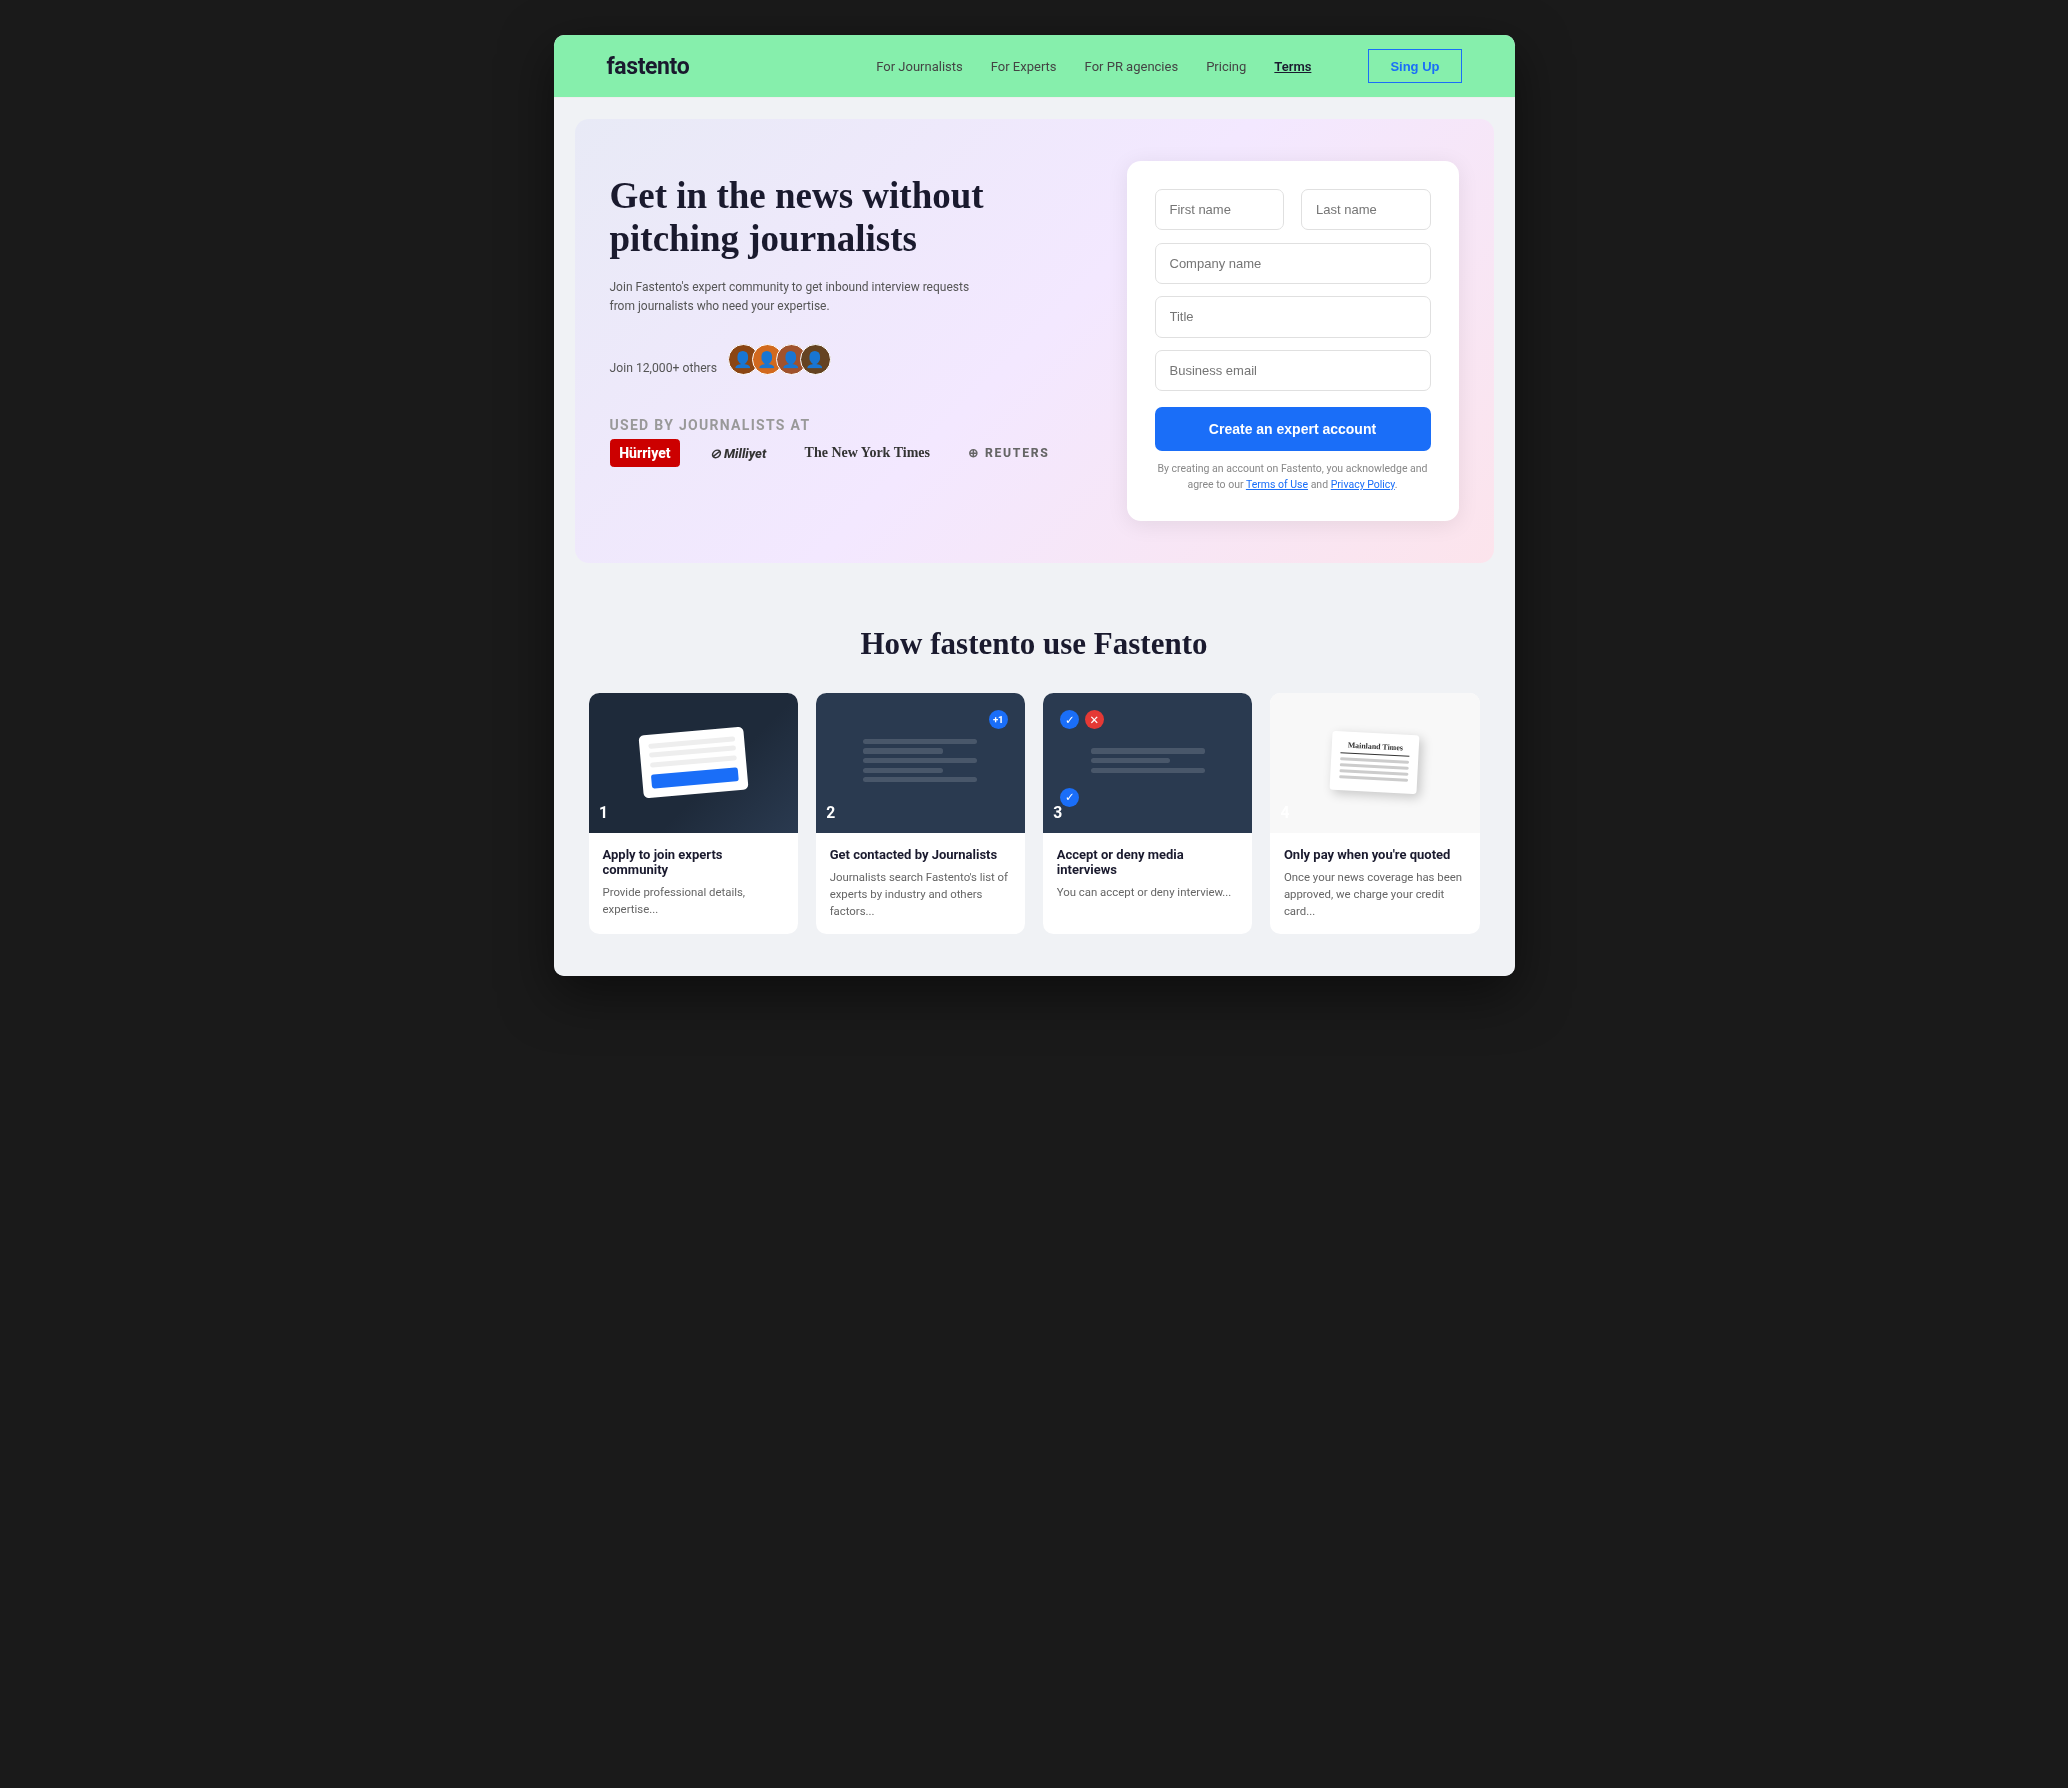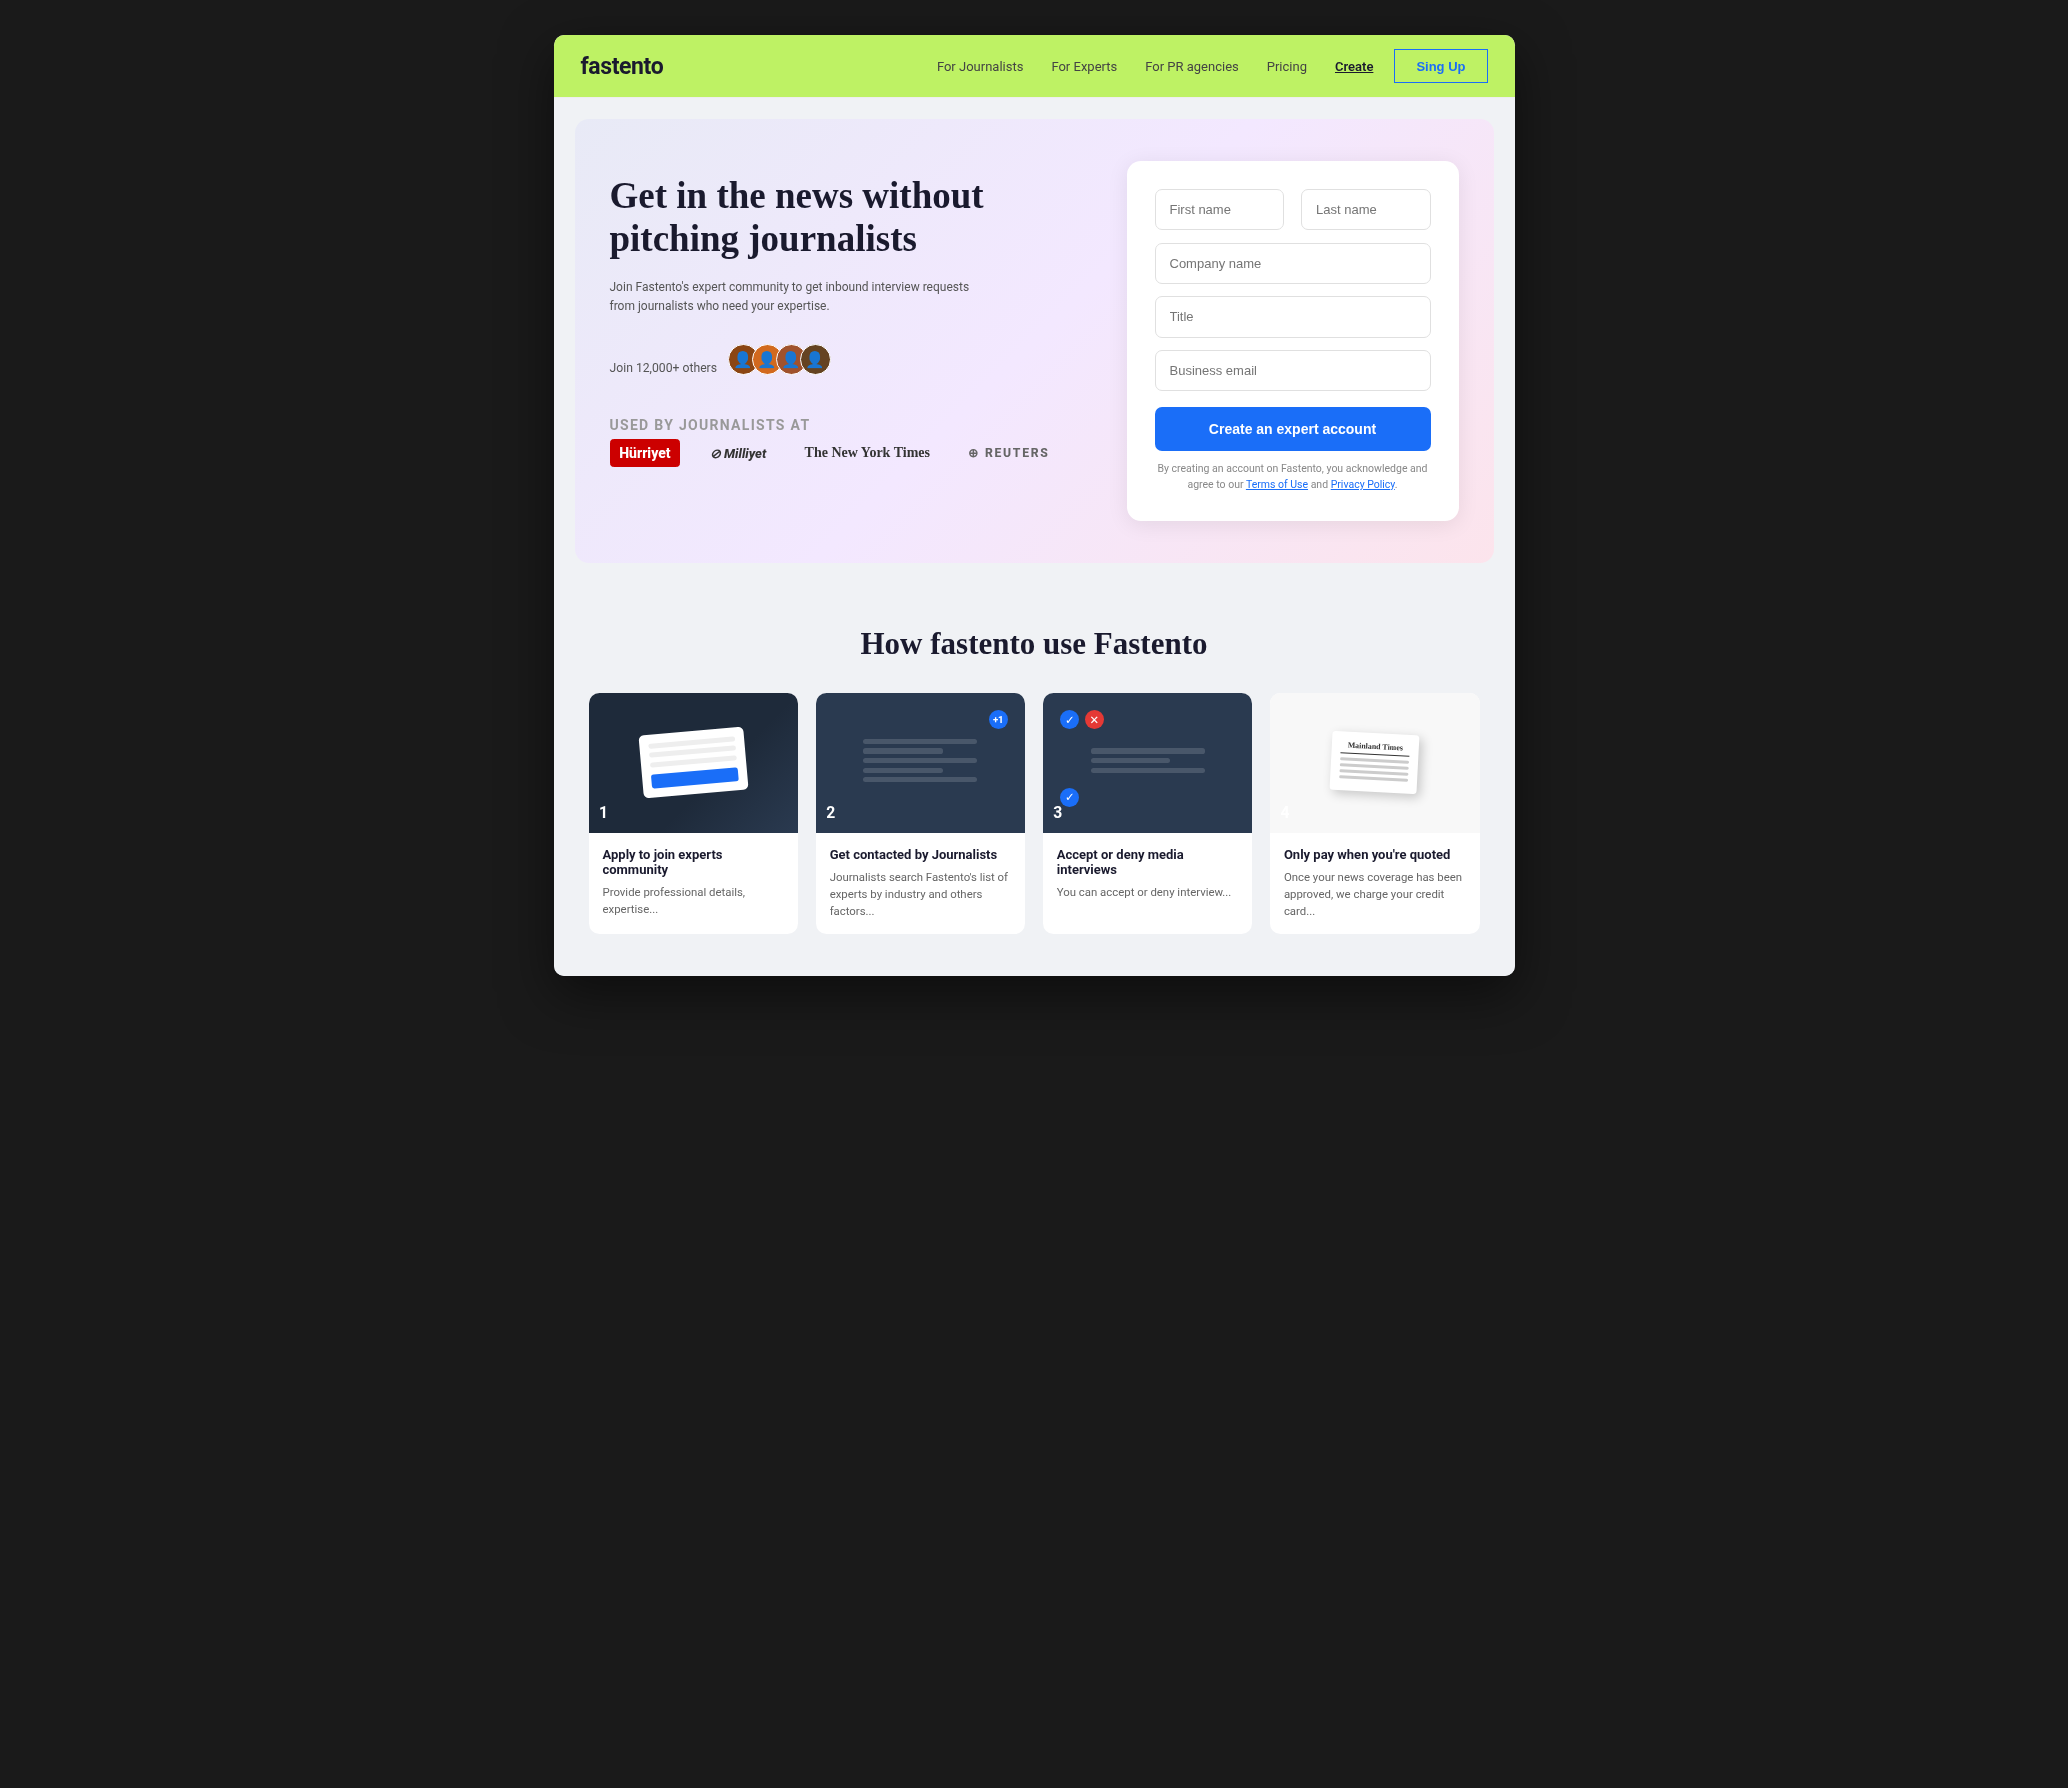--- a/index.html
+++ b/index.html
@@ -15,26 +15,27 @@
     .browser-window {
       background: #f0f2f5;
       border-radius: 10.5px;
       width: 100%;
       max-width: 961px;
       overflow: hidden;
       box-shadow: 0 17.5px 52px rgba(0,0,0,0.5);
     }
     
     .navbar {
-      background: #bef264;
-      display: flex;
-      align-items: center;
-      padding: 0 27px;
+      background: #86efac;
+      display: flex;
+      align-items: center;
+      padding: 0 53px;
       height: 63px;
       border-bottom: 0.9px solid #eee;
+      gap: 36px;
     }
     .nav-logo {
       font-size: 23px;
       font-weight: 700;
       color: #1a1a2e;
       margin-right: auto;
       letter-spacing: -0.4px;
     }
     .nav-links {
       display: flex;
@@ -402,21 +403,21 @@
       <li>
         <a href="#">For Experts</a>
       </li>
       <li>
         <a href="#">For PR agencies</a>
       </li>
       <li>
         <a href="#">Pricing</a>
       </li>
       <li>
-        <a href="#" class="active">Create</a>
+        <a href="#" class="active">Terms</a>
       </li>
     </ul>
     <button class="nav-btn">Sing Up</button>
   </nav>
 
   <section class="hero">
     <div class="hero-left">
       <h1 class="hero-title">Get in the news without pitching journalists</h1>
       <p class="hero-subtitle">Join Fastento's expert community to get inbound interview requests from journalists who need your expertise.</p>
       <div class="join-row">

